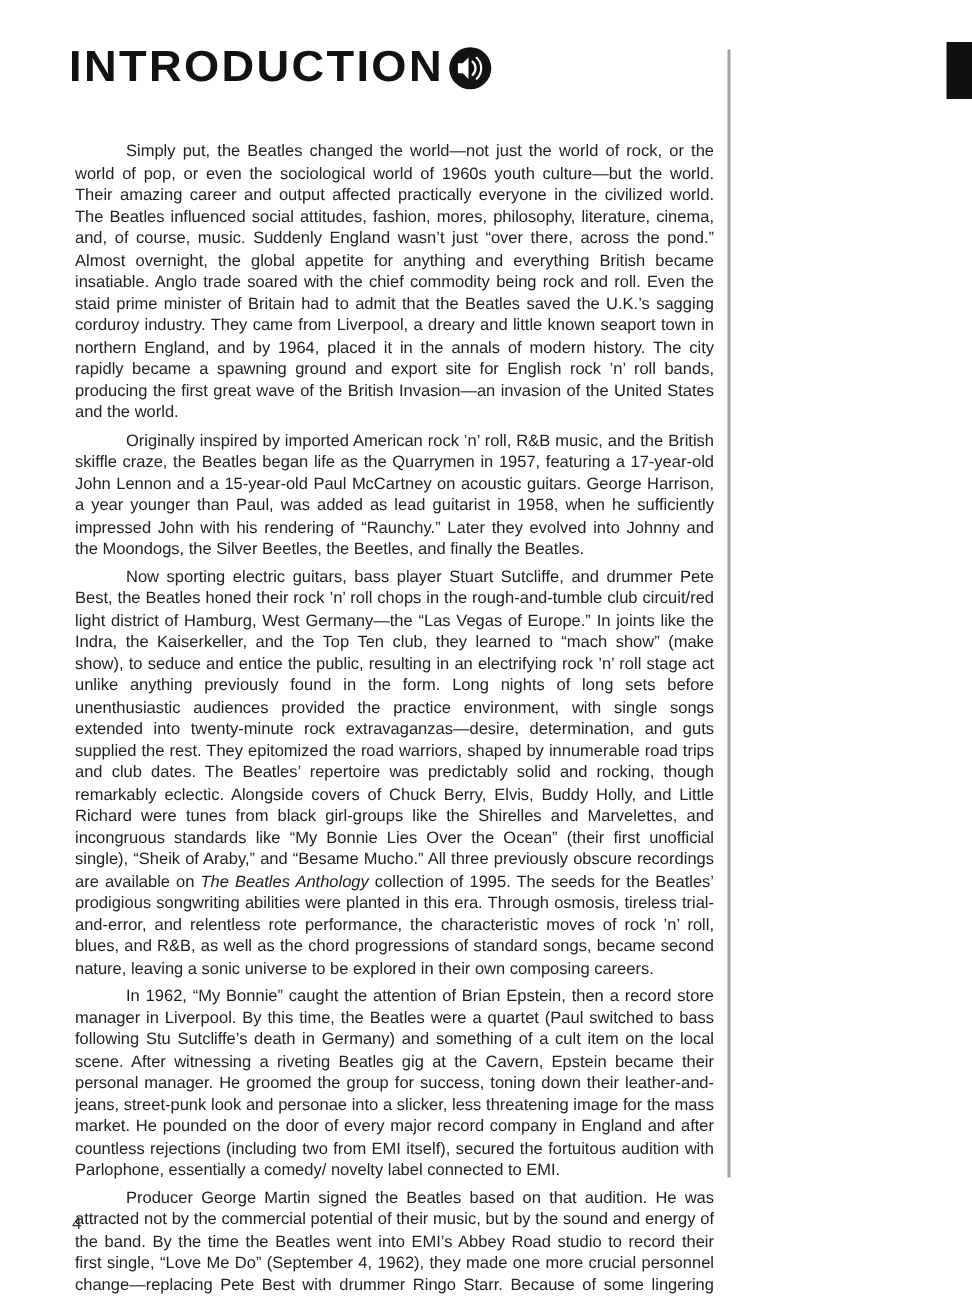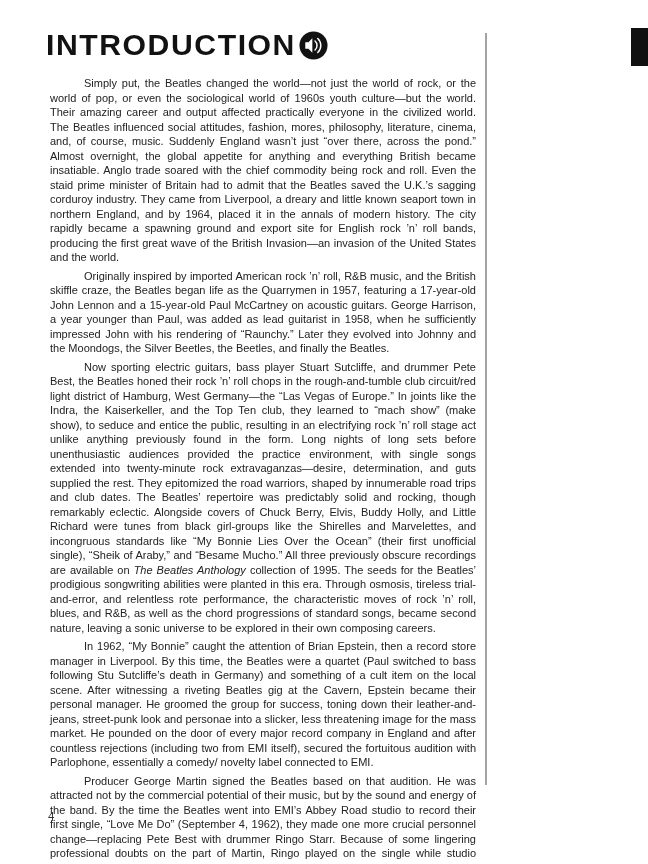--- a/index.html
+++ b/index.html
@@ -25,21 +25,21 @@
   }
   .content{
     position:absolute;
     left:46px;top:28px;
     width:434px;
   }
   .title-row{
     display:flex;
     align-items:center;
     gap:13px;
-    margin:0 0 14px 0;
+    margin:0 0 32px 0;
   }
   .page-title{
     margin:0;
     font-size:29px;
     line-height:34px;
     font-weight:900;
     letter-spacing:1.5px;
     color:#121212;
     white-space:nowrap;
     transform:scaleX(1.04);

